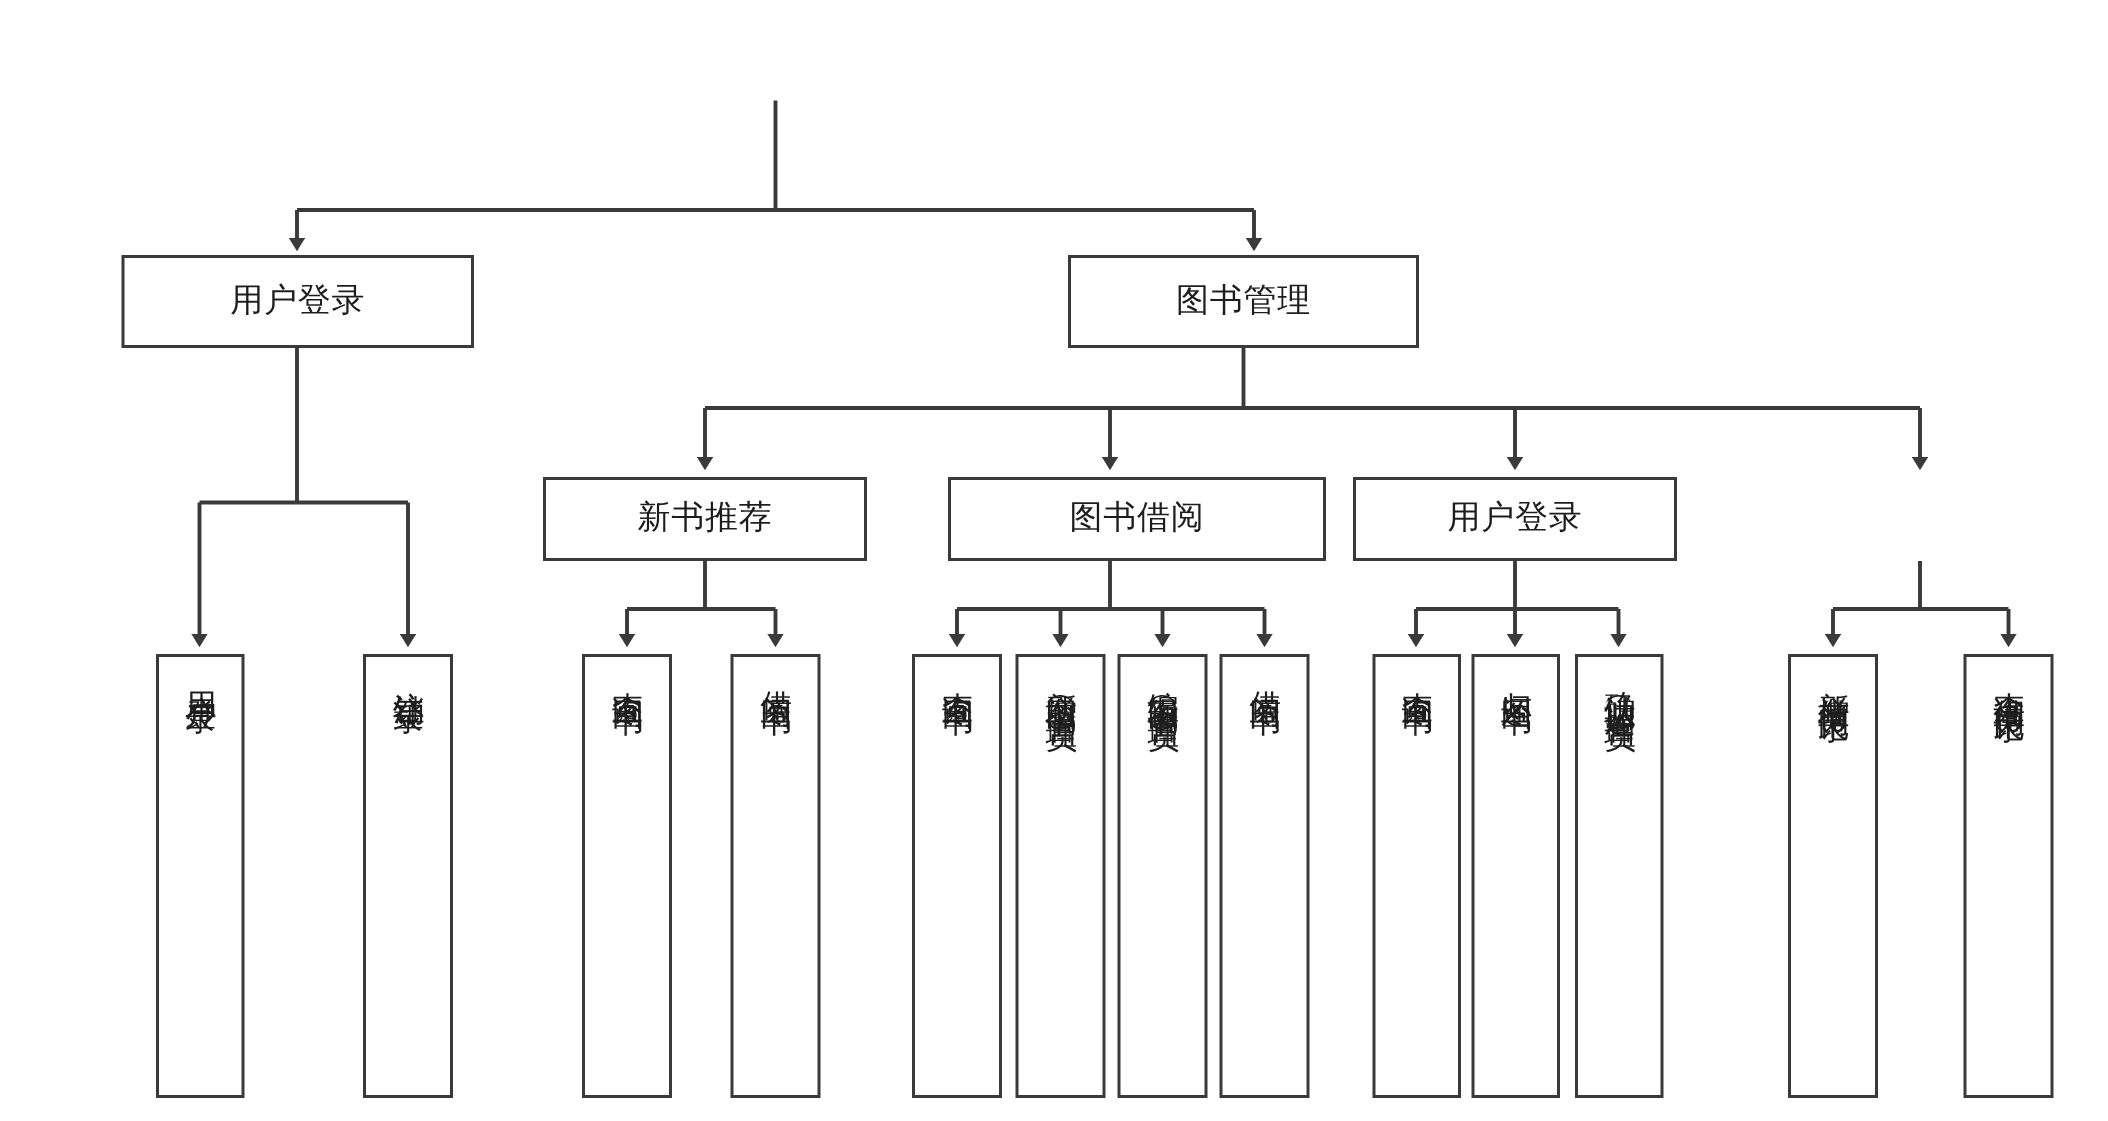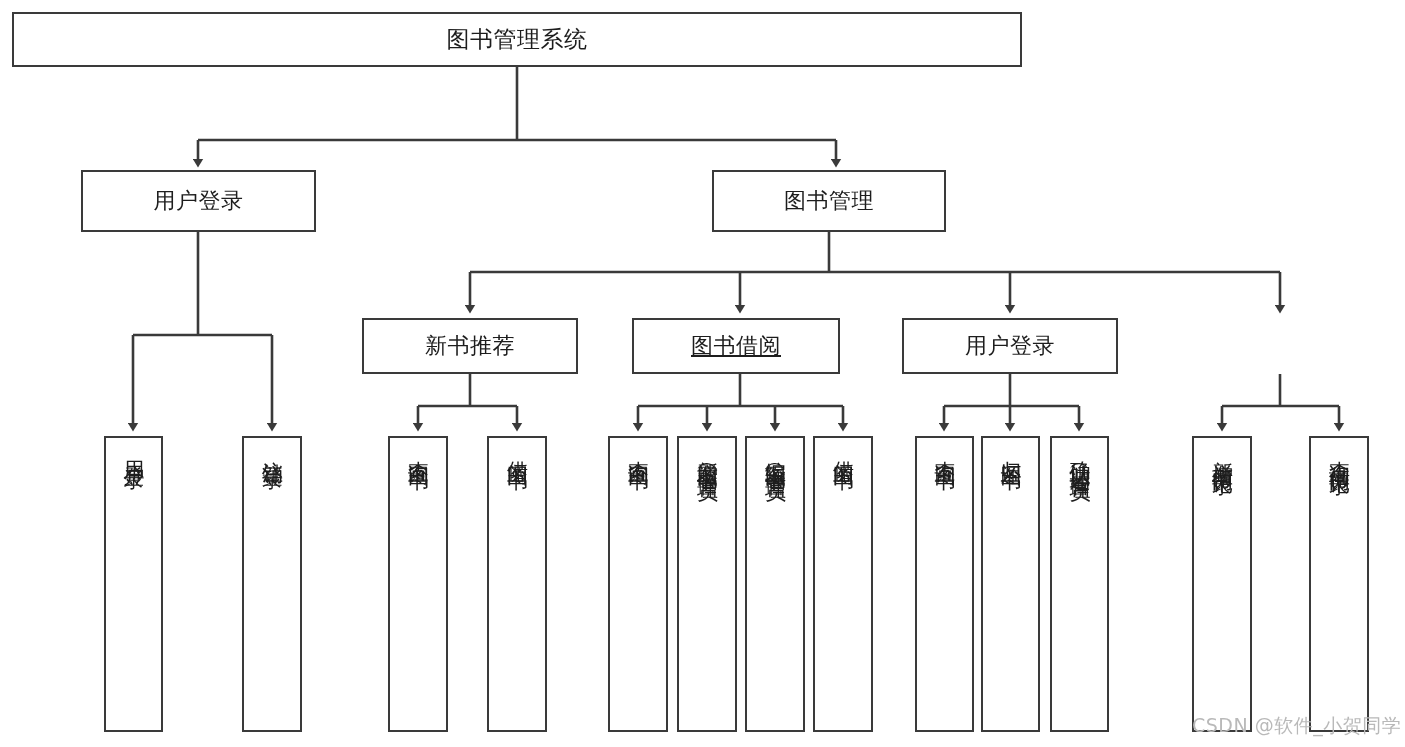--- a/index.html
+++ b/index.html
@@ -122,35 +122,32 @@
       <path d="M1010,406 L1010,424" marker-end="url(#arrow)"></path>
       <path d="M1079,406 L1079,424" marker-end="url(#arrow)"></path>
 
       <path d="M1280,374 L1280,406"></path>
       <path d="M1222,406 L1339,406"></path>
       <path d="M1222,406 L1222,424" marker-end="url(#arrow)"></path>
       <path d="M1339,406 L1339,424" marker-end="url(#arrow)"></path>
     </g>
   </svg>
 
-  <div class="node root horiz" style="left:12px; top:12px; width:1010px; height:55px;">
-    <span class="lbl">图书管理系统</span>
-  </div>
 
   <div class="node horiz" style="left:81px; top:170px; width:235px; height:62px;">
     <span class="lbl">用户登录</span>
   </div>
   <div class="node horiz" style="left:712px; top:170px; width:234px; height:62px;">
     <span class="lbl">图书管理</span>
   </div>
 
   <div class="node horiz" style="left:362px; top:318px; width:216px; height:56px;">
     <span class="lbl">新书推荐</span>
   </div>
-  <div class="node horiz" style="left:632px; top:318px; width:208px; height:56px;text-decoration:underline;">
+  <div class="node horiz" style="left:632px; top:318px; width:252px; height:56px;">
     <span class="lbl">图书借阅</span>
   </div>
   <div class="node horiz" style="left:902px; top:318px; width:216px; height:56px;">
     <span class="lbl">用户登录</span>
   </div>
 
   <div class="node vert" style="left:104px; top:436px; width:59px; height:296px;">
     <span class="lbl">用户登录</span>
   </div>
   <div class="node vert" style="left:242px; top:436px; width:60px; height:296px;">
@@ -187,15 +184,14 @@
     <span class="lbl">确认归还（管理员）</span>
   </div>
 
   <div class="node vert" style="left:1192px; top:436px; width:60px; height:296px;">
     <span class="lbl">新增借阅记录</span>
   </div>
   <div class="node vert" style="left:1309px; top:436px; width:60px; height:296px;">
     <span class="lbl">查询借阅记录</span>
   </div>
 
-  <div class="watermark" style="left:1192px; top:713px;">CSDN @软件_小贺同学</div>
 
 </div>
 
 </body></html>

